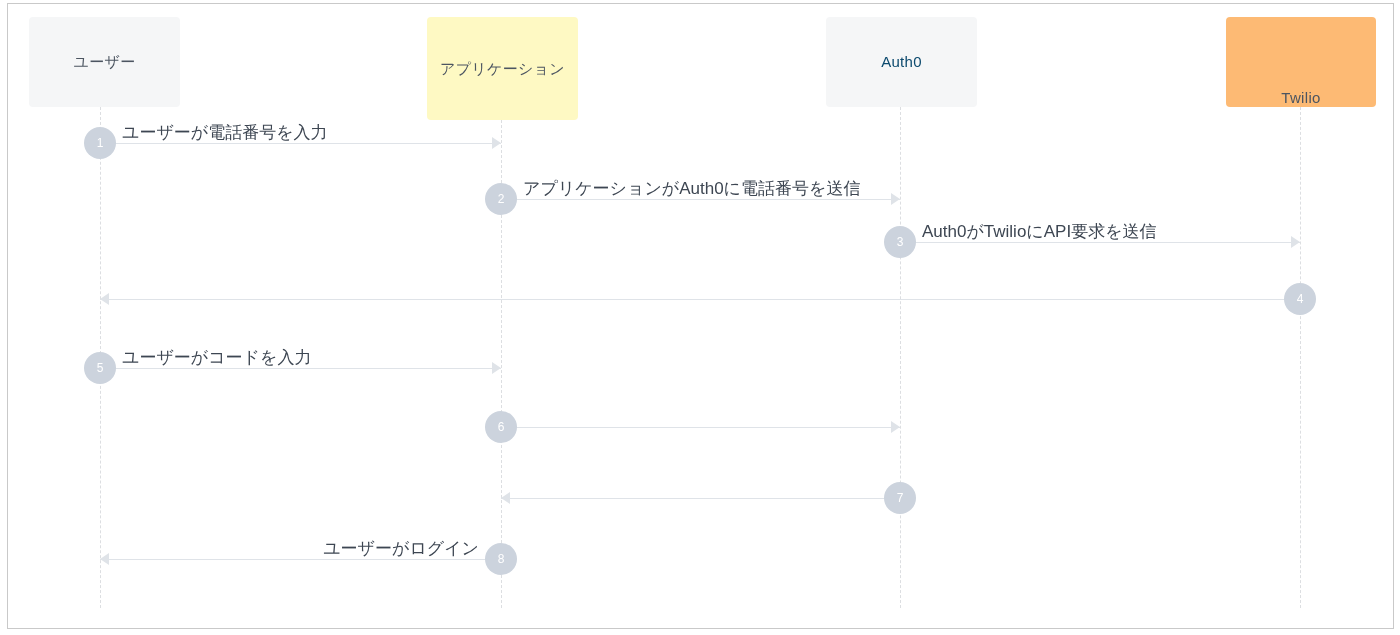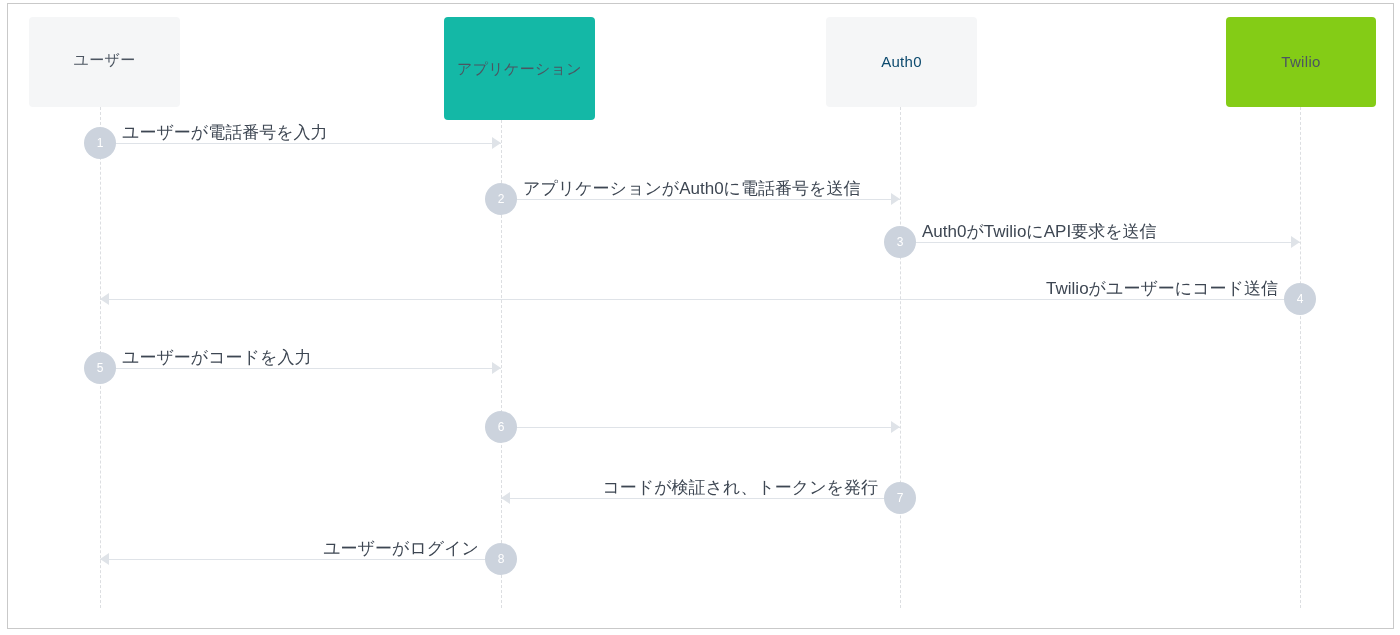--- a/index.html
+++ b/index.html
@@ -109,29 +109,29 @@
   <div class="frame-border frame-bottom"></div>
 
   <div id="lifelines-layer">
       <div class="lifeline" style="left: 100px; top: 107px; height: 501px; border-left-color: rgb(220, 222, 225);"></div>
       <div class="lifeline" style="left: 501px; top: 120px; height: 488px; border-left-color: rgb(220, 222, 225);"></div>
       <div class="lifeline" style="left: 900px; top: 107px; height: 501px; border-left-color: rgb(220, 222, 225);"></div>
       <div class="lifeline" style="left: 1300px; top: 107px; height: 501px; border-left-color: rgb(220, 222, 225);"></div>
     </div>
   <div id="participants-layer">
       <div class="participant-box" style="left: 29px; top: 17px; width: 151px; height: 90px; background: rgb(245, 246, 247);">
-        <div class="participant-label" style="color: rgb(76, 85, 97); font-family: Liberation Mono, monospace;">ユーザー</div>
+        <div class="participant-label" style="color: rgb(76, 85, 97);">ユーザー</div>
       </div>
-      <div class="participant-box" style="left: 444px; top: 17px; width: 151px; height: 103px; background: #14b8a6; font-family: Liberation Serif, serif;">
+      <div class="participant-box" style="left: 427px; top: 17px; width: 151px; height: 103px; background: #fef9c3; font-family: Liberation Serif, serif;">
         <div class="participant-label" style="color: rgb(76, 85, 97);">アプリケーション</div>
       </div>
       <div class="participant-box" style="left: 826px; top: 17px; width: 151px; height: 90px; background: rgb(245, 246, 247);">
         <div class="participant-label" style="color: #0c4a6e;">Auth0</div>
       </div>
-      <div class="participant-box" style="left: 1226px; top: 17px; width: 150px; height: 90px; background: #84cc16;">
+      <div class="participant-box" style="left: 1226px; top: 17px; width: 150px; height: 90px; background: #fdba74; align-items: flex-end;">
         <div class="participant-label" style="color: rgb(76, 85, 97);">Twilio</div>
       </div>
     </div>
   <div id="messages-layer">
       <div class="message" style="left: 100px; top: 126px; width: 401px;">
         <div class="msg-line" style="background: rgb(223, 227, 232);"></div>
         <div class="arrowhead arrow-right" style="left: 401px; border-left-color: rgb(223, 227, 232);"></div>
         <div class="seq-badge" style="background: rgb(204, 211, 221); color: rgb(255, 255, 255); left: -16px;">1</div>
         <div class="msg-label left-aligned" style="color: rgb(61, 70, 82); left: 22px;">ユーザーが電話番号を入力</div>
       </div>
@@ -144,38 +144,36 @@
       <div class="message" style="left: 900px; top: 225px; width: 400px;">
         <div class="msg-line" style="background: rgb(223, 227, 232);"></div>
         <div class="arrowhead arrow-right" style="left: 400px; border-left-color: rgb(223, 227, 232);"></div>
         <div class="seq-badge" style="background: rgb(204, 211, 221); color: rgb(255, 255, 255); left: -16px;">3</div>
         <div class="msg-label left-aligned" style="color: rgb(61, 70, 82); left: 22px;">Auth0がTwilioにAPI要求を送信</div>
       </div>
       <div class="message" style="left: 100px; top: 282px; width: 1200px;">
         <div class="msg-line" style="background: rgb(223, 227, 232);"></div>
         <div class="arrowhead arrow-left" style="left: 0px; border-right-color: rgb(223, 227, 232);"></div>
         <div class="seq-badge" style="background: rgb(204, 211, 221); color: rgb(255, 255, 255); left: 1184px;">4</div>
-        <div class="msg-label right-aligned" style="color: rgb(61, 70, 82); right: 22px;">Twilioがユーザーにコード送信</div>
       </div>
       <div class="message" style="left: 100px; top: 351px; width: 401px;">
         <div class="msg-line" style="background: rgb(223, 227, 232);"></div>
         <div class="arrowhead arrow-right" style="left: 401px; border-left-color: rgb(223, 227, 232);"></div>
         <div class="seq-badge" style="background: rgb(204, 211, 221); color: rgb(255, 255, 255); left: -16px;">5</div>
         <div class="msg-label left-aligned" style="color: rgb(61, 70, 82); left: 22px;">ユーザーがコードを入力</div>
       </div>
       <div class="message" style="left: 501px; top: 410px; width: 399px;">
         <div class="msg-line" style="background: rgb(223, 227, 232);"></div>
         <div class="arrowhead arrow-right" style="left: 399px; border-left-color: rgb(223, 227, 232);"></div>
         <div class="seq-badge" style="background: rgb(204, 211, 221); color: rgb(255, 255, 255); left: -16px;">6</div>
       </div>
       <div class="message" style="left: 501px; top: 481px; width: 399px;">
         <div class="msg-line" style="background: rgb(223, 227, 232);"></div>
         <div class="arrowhead arrow-left" style="left: 0px; border-right-color: rgb(223, 227, 232);"></div>
         <div class="seq-badge" style="background: rgb(204, 211, 221); color: rgb(255, 255, 255); left: 383px;">7</div>
-        <div class="msg-label right-aligned" style="color: rgb(61, 70, 82); right: 22px;">コードが検証され、トークンを発行</div>
       </div>
       <div class="message" style="left: 100px; top: 542px; width: 401px;">
         <div class="msg-line" style="background: rgb(223, 227, 232);"></div>
         <div class="arrowhead arrow-left" style="left: 0px; border-right-color: rgb(223, 227, 232);"></div>
         <div class="seq-badge" style="background: rgb(204, 211, 221); color: rgb(255, 255, 255); left: 385px;">8</div>
         <div class="msg-label right-aligned" style="color: rgb(61, 70, 82); right: 22px; margin-left: 12px;">ユーザーがログイン</div>
       </div>
     </div>
 
 </div>

